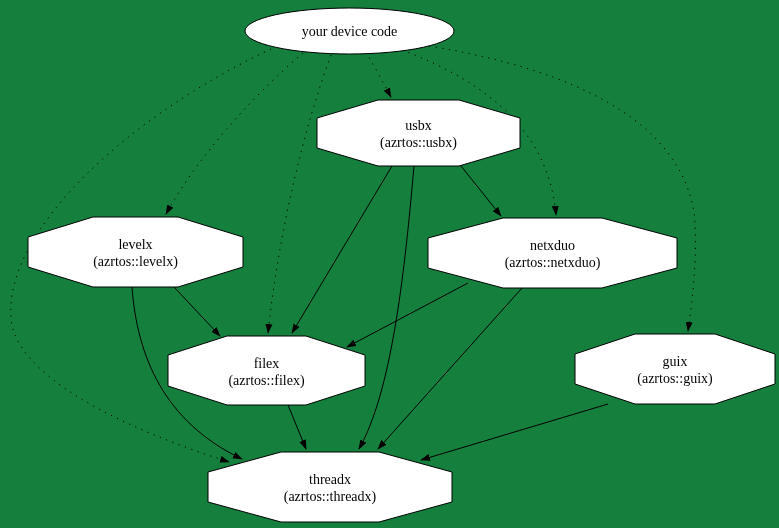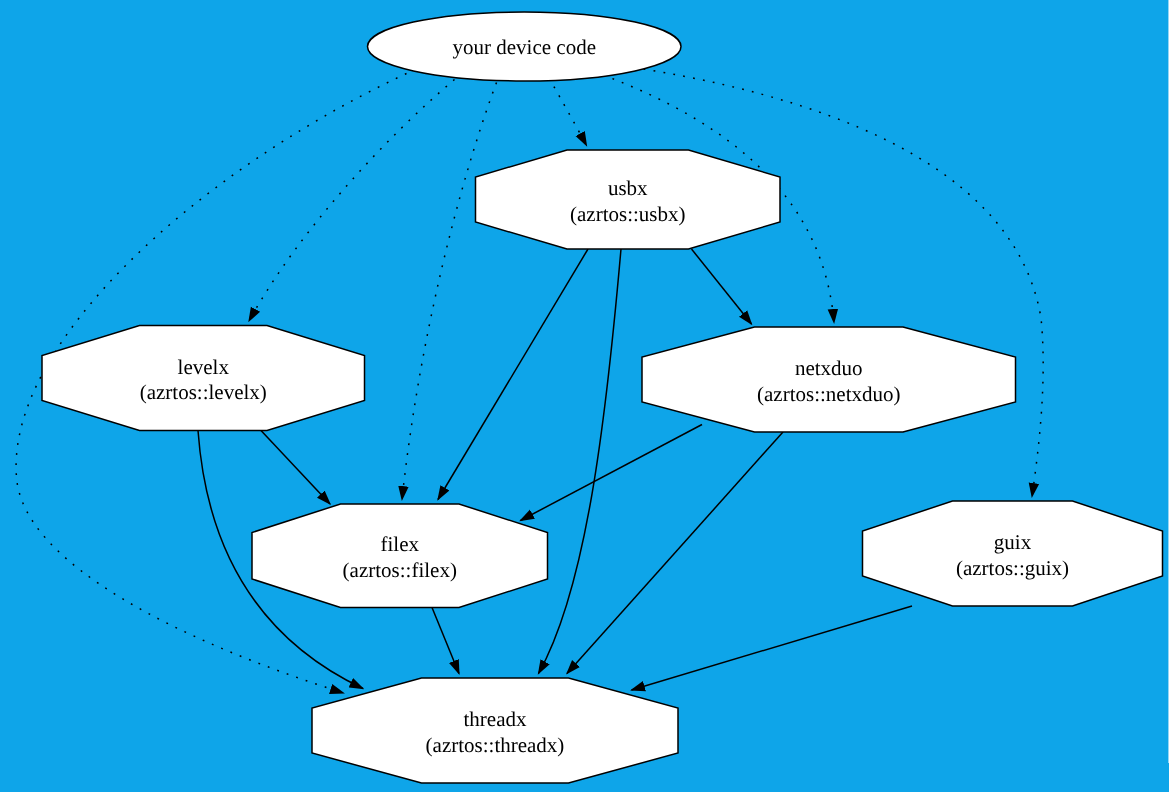--- a/index.html
+++ b/index.html
@@ -1,20 +1,20 @@
 <!DOCTYPE html>
 <html><head>
 <meta charset="utf-8">
 <style>
   html, body { margin: 0; padding: 0; background: #ffffff; }
   .canvas {
     position: relative;
     width: 779px;
     height: 528px;
-    background: #0ea5e9;
+    background: #15803d;
     overflow: hidden;
   }
   svg text {
     font-family: "Liberation Serif", "DejaVu Serif", serif;
     font-size: 14px;
     fill: #000000;
   }
   .edge { fill: none; stroke-width: 1; }
   .edge.dotted { stroke-dasharray: 1.2, 5.5; }
   .node-shape { stroke-width: 1; }

